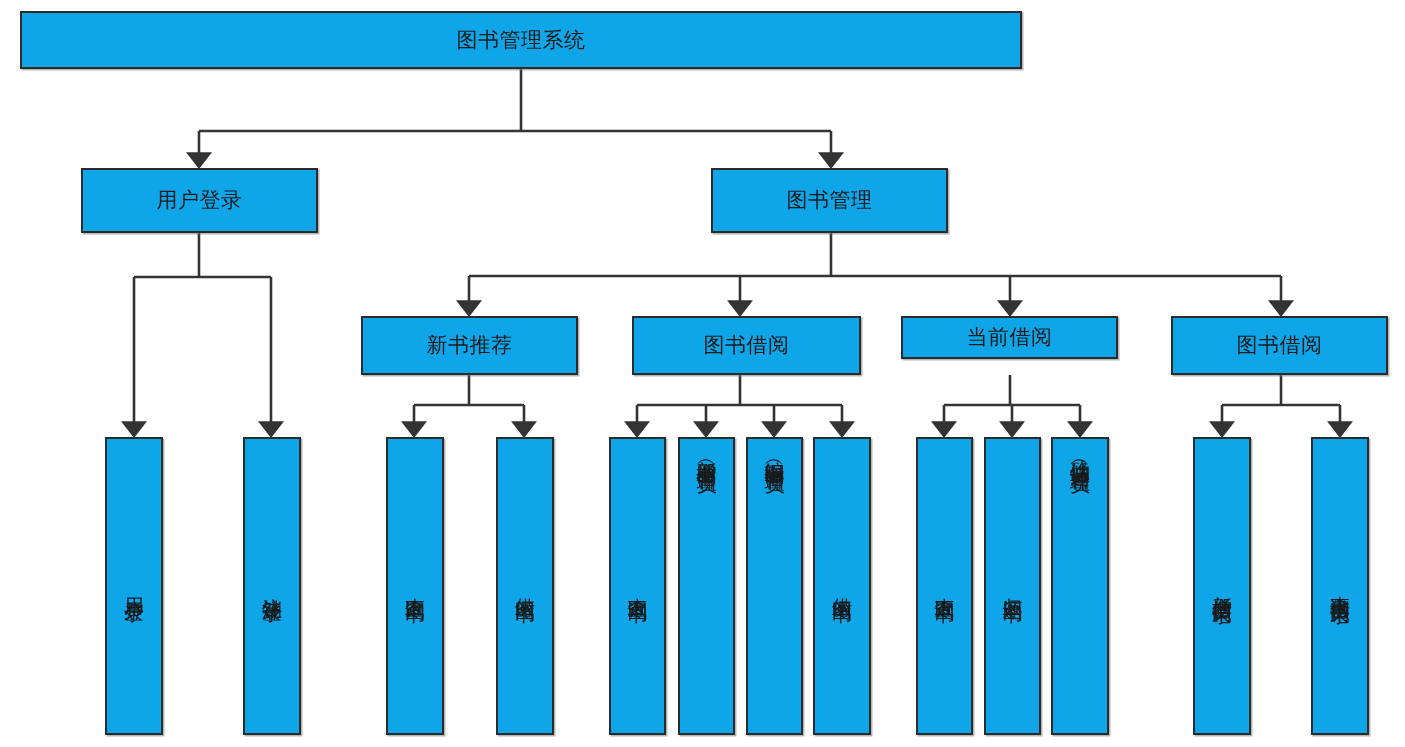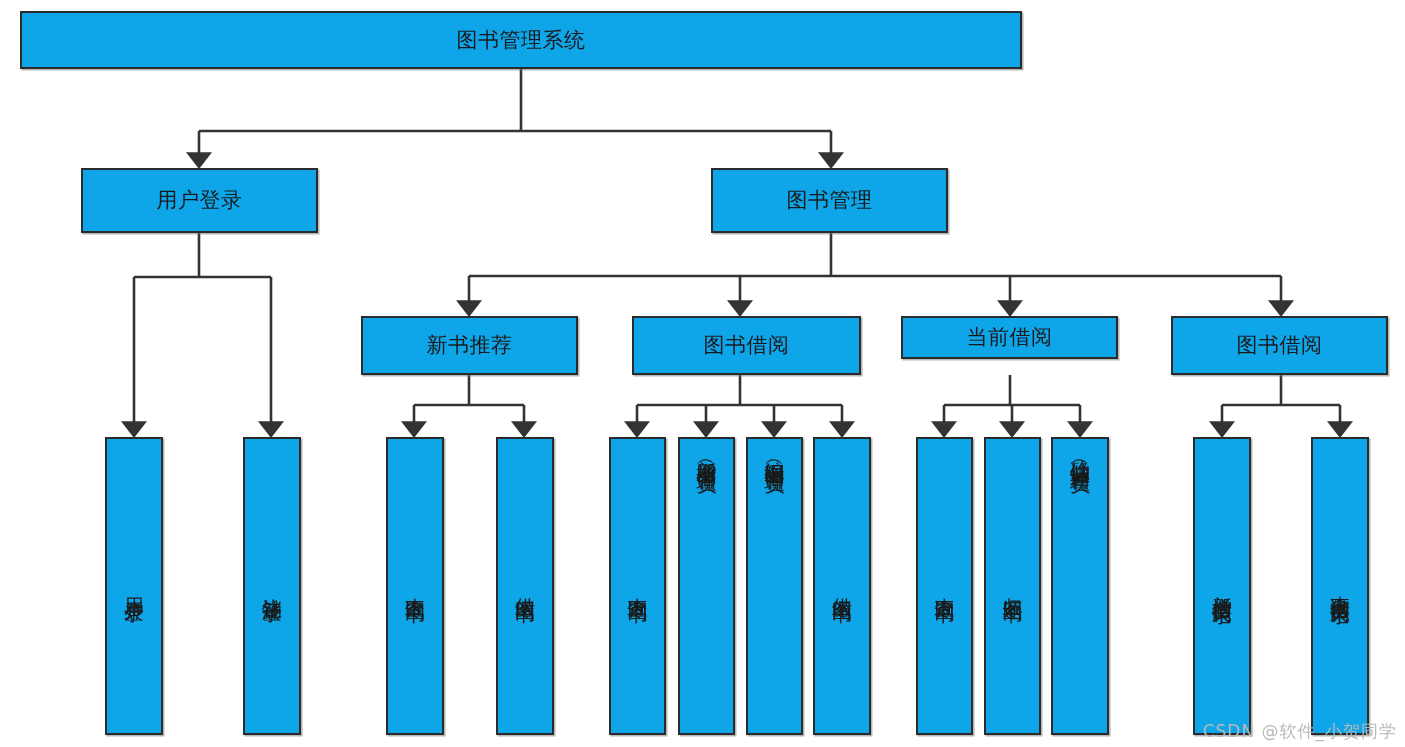--- a/index.html
+++ b/index.html
@@ -208,15 +208,14 @@
   </div>
 
   <div class="node vertical centered" style="left:1193px; top:437px; width:58px; height:298px;">
     <span class="node-label">新增借阅记录</span>
   </div>
 
   <div class="node vertical centered" style="left:1311px; top:437px; width:58px; height:298px;">
     <span class="node-label">查询借阅记录</span>
   </div>
 
-  <div class="watermark">CSDN @软件_小贺同学</div>
 
 </div>
 
 </body></html>

